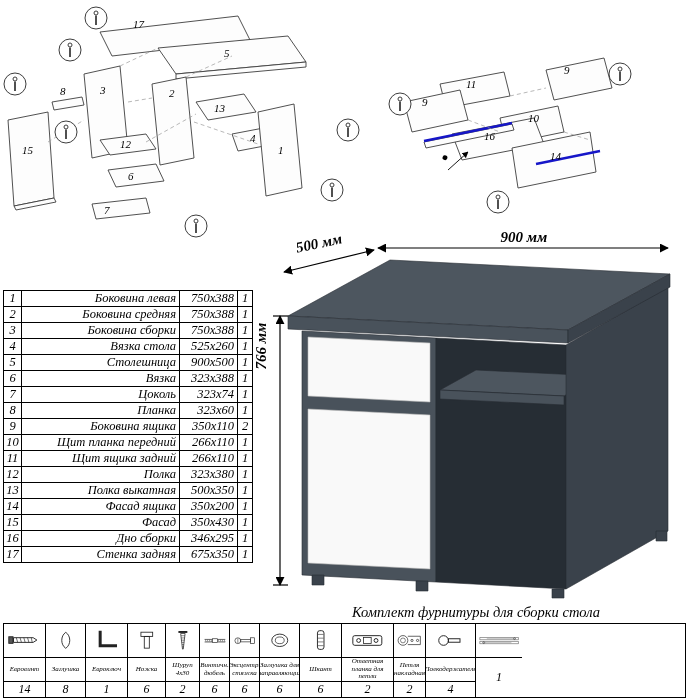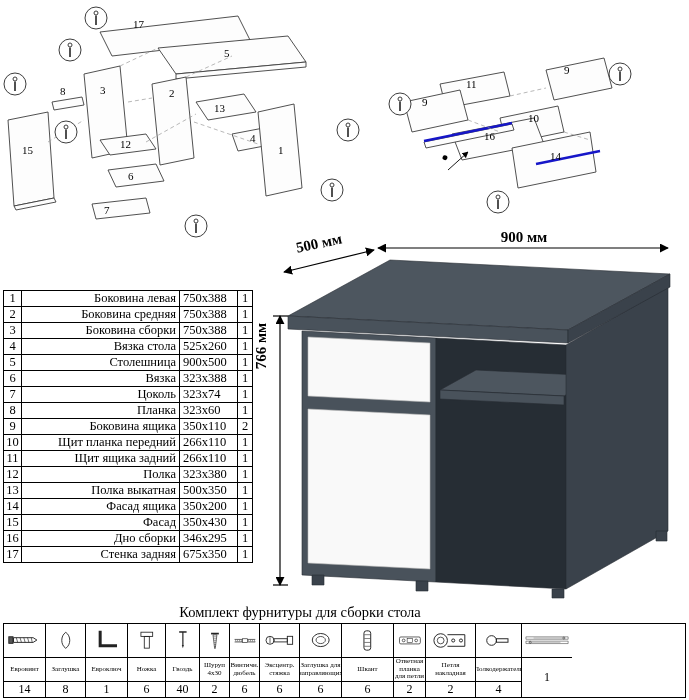--- a/index.html
+++ b/index.html
@@ -1,32 +1,32 @@
 <!DOCTYPE html>
 <html style="--desk-top: #4d565f; --desk-front: #49525b; --desk-side: #3a424b; --desk-interior: #262d34; --desk-white: #f9f9f9; --accent-blue: #1616c8;"><head>
 <meta charset="utf-8">
 <style>
   * { margin:0; padding:0; box-sizing:border-box; }
   html,body { width:689px; height:700px; }
   body { background:#fff; font-family:"Liberation Serif", serif; color:#000; }
-  .page { position:relative; width:689px; height:700px; background:#fff; overflow:hidden; }
+  .page { position:relative; width:689px; height:700px; background:#fff; overflow:hidden;font-style:italic; }
 
   .diagram-left  { position:absolute; left:0;   top:2px;  width:398px; height:258px; }
   .diagram-right { position:absolute; left:388px; top:44px; width:300px; height:196px; }
 
   .parts-table { position:absolute; left:3px; top:290px; border-collapse:collapse; font-size:12.5px; }
   .parts-table td { border:1px solid #000; padding:0 3px; height:16px; line-height:15px; white-space:nowrap; }
   td.c-num  { width:18px;  text-align:center; padding:0 2px; }
   td.c-name { width:158px; text-align:right; }
-  td.c-size { width:58px;  text-align:left; }
+  td.c-size { width:58px;  text-align:right; }
   td.c-qty  { width:15px;  text-align:center; padding:0 2px; }
 
   .desk { position:absolute; left:254px; top:228px; width:435px; height:372px; }
 
-  .hw-title { position:absolute; left:0; top:604px; width:600px; text-align:center; font-size:14.5px; }
+  .hw-title { position:absolute; left:0; top:604px; width:600px; text-align:right; font-size:14.5px; }
 
   .hw-table { position:absolute; left:3px; top:623px; width:683px; height:75px; display:flex; border:1px solid #000; background:#fff; }
   .hw-cell { display:flex; flex-direction:column; border-right:1px solid #000; overflow:hidden; }
   .hw-cell:last-child { border-right:none; flex:1 1 auto; }
   .hw-cell:nth-child(1){flex:0 0 42px}.hw-cell:nth-child(2){flex:0 0 40px}
   .hw-cell:nth-child(3){flex:0 0 42px}.hw-cell:nth-child(4){flex:0 0 38px}
   .hw-cell:nth-child(5){flex:0 0 34px}.hw-cell:nth-child(6){flex:0 0 30px}
   .hw-cell:nth-child(7){flex:0 0 30px}.hw-cell:nth-child(8){flex:0 0 40px}
   .hw-cell:nth-child(9){flex:0 0 42px}.hw-cell:nth-child(10){flex:0 0 52px}
   .hw-cell:nth-child(11){flex:0 0 32px}.hw-cell:nth-child(12){flex:0 0 50px}
@@ -370,31 +370,20 @@
             <rect x="13" y="5" width="14" height="5" fill="none" stroke="#222"></rect>
             <rect x="17" y="10" width="6" height="14" fill="none" stroke="#222"></rect>
           </svg>
         </div>
       <div class="hw-name">Ножка</div>
       <div class="hw-qty">6</div>
     </div>
       <div class="hw-cell">
       <div class="hw-icon">
           <svg viewBox="0 0 40 30">
-            <line x1="15" y1="4" x2="25" y2="4" stroke="#222" stroke-width="2"></line>
-            <line x1="20" y1="4" x2="20" y2="22" stroke="#222" stroke-width="1.6"></line>
-            <path d="M20 26 L18.6 21.5 H21.4 Z" fill="#222"></path>
-          </svg>
-        </div>
-      <div class="hw-name">Гвоздь</div>
-      <div class="hw-qty">40</div>
-    </div>
-      <div class="hw-cell">
-      <div class="hw-icon">
-          <svg viewBox="0 0 40 30">
             <line x1="14" y1="4" x2="26" y2="4" stroke="#222" stroke-width="2.6"></line>
             <path d="M17 6 H23 L20.5 27 H19.5 Z" fill="none" stroke="#222"></path>
             <path d="M17.5 9 H22.7 M17.8 12 H22.4 M18.1 15 H22.1 M18.4 18 H21.8 M18.8 21 H21.4 M19.1 24 H21" stroke="#222" stroke-width="0.7"></path>
           </svg>
         </div>
       <div class="hw-name">Шуруп 4x30</div>
       <div class="hw-qty">2</div>
     </div>
       <div class="hw-cell">
       <div class="hw-icon">

